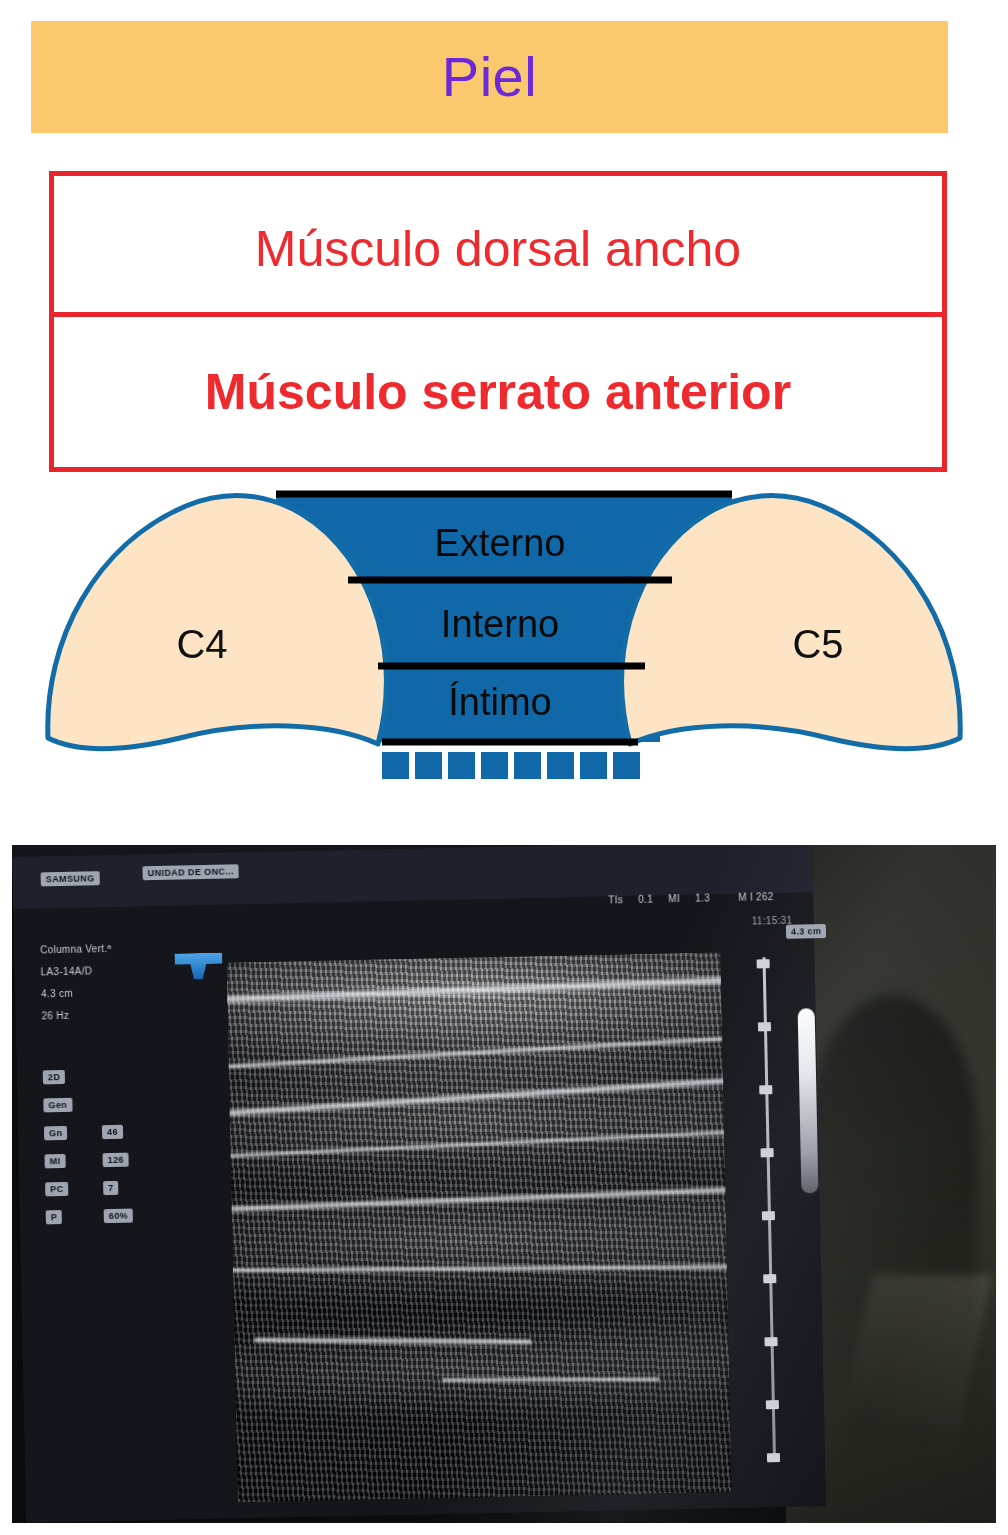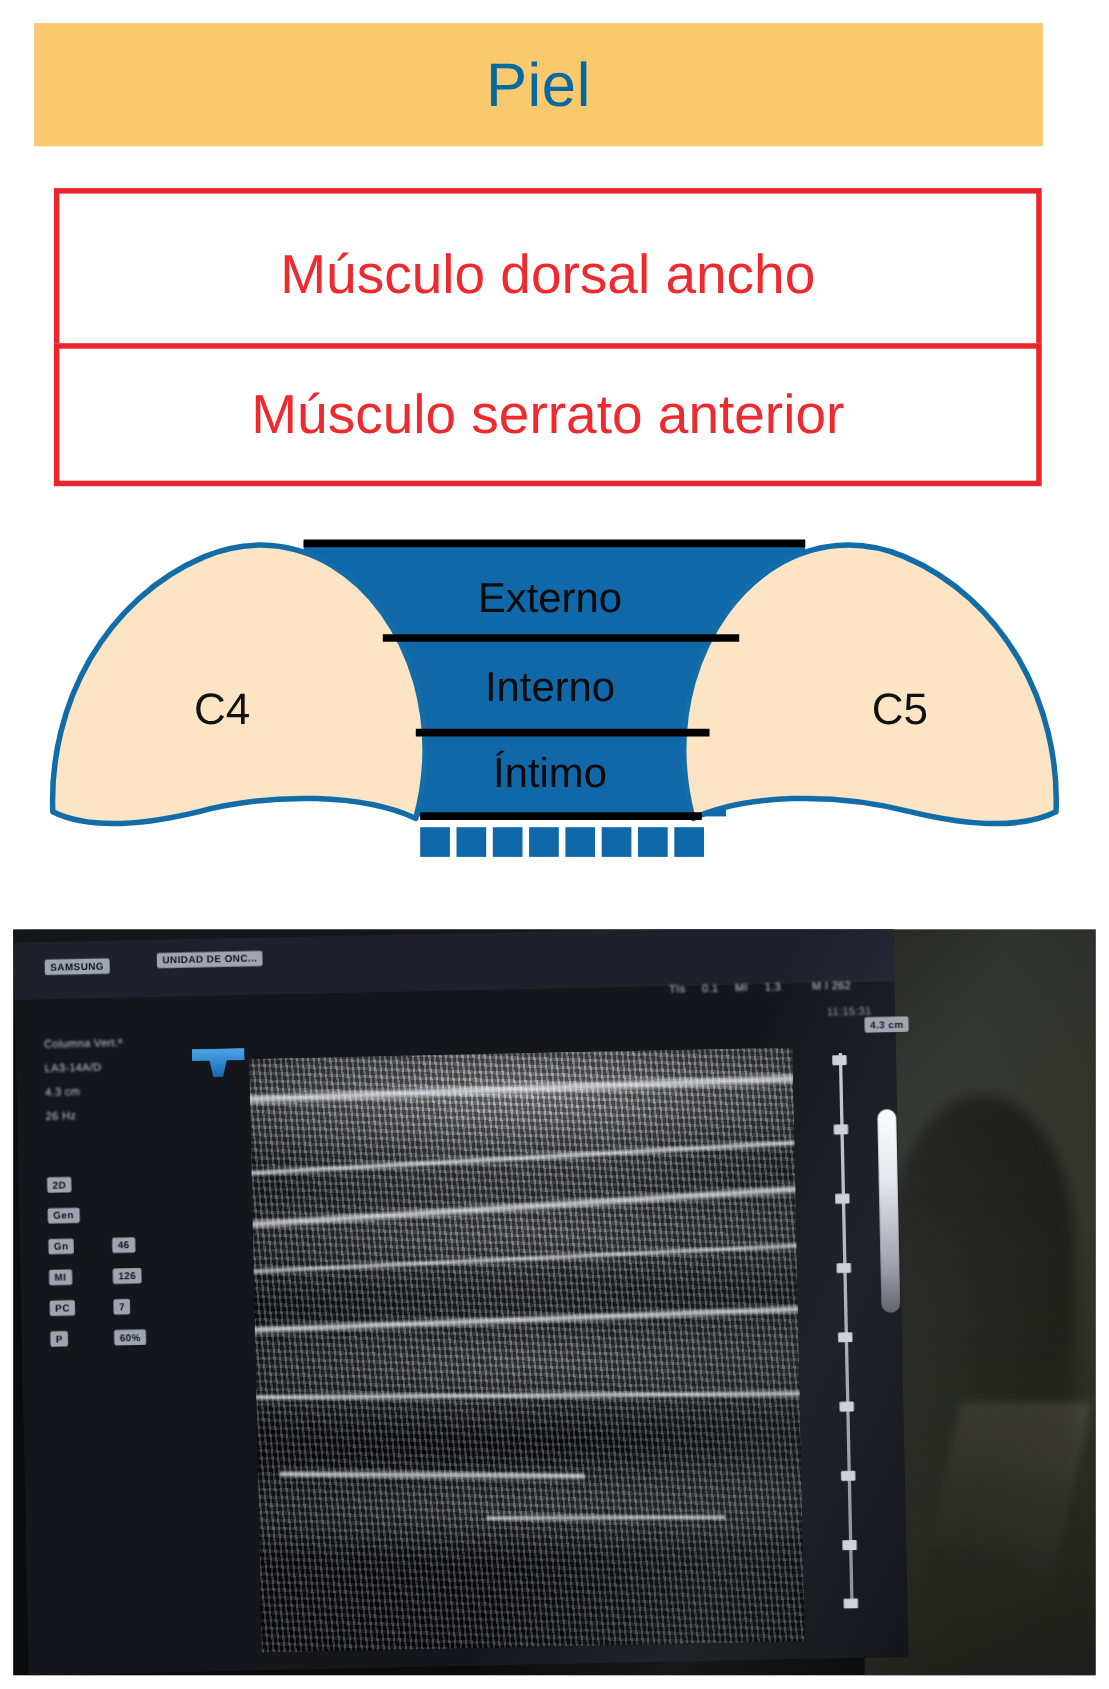--- a/index.html
+++ b/index.html
@@ -10,31 +10,31 @@
     overflow:hidden;
   }
 
   
   #skin-banner{
     position:absolute; left:31px; top:21px; width:917px; height:112px;
     background:#fbc96d;
     display:flex; align-items:center; justify-content:center;
   }
   #skin-banner .lbl{
-    font-size:56px; color:#0369a1; letter-spacing:.5px; line-height:1;
+    font-size:56px; color:#6d28d9; letter-spacing:.5px; line-height:1;
   }
 
   
   .red-box{
     position:absolute; left:49px; width:898px;
     border:5px solid #e8262b; background:#ffffff;
     display:flex; align-items:center; justify-content:center;
   }
   #box-latissimus{ top:171px; height:156px; }
-  #box-serratus{  top:312px; height:130px; }
+  #box-serratus{  top:312px; height:160px;font-weight:bold; }
   .red-box .lbl{
     font-size:50px; color:#ee2a2e; line-height:1; white-space:nowrap;
   }
 
   
   #rib-diagram{
     position:absolute; left:0px; top:470px; width:1008px; height:320px;
   }
   #rib-diagram svg{ display:block; width:1008px; height:320px; }
   .rib-label{

